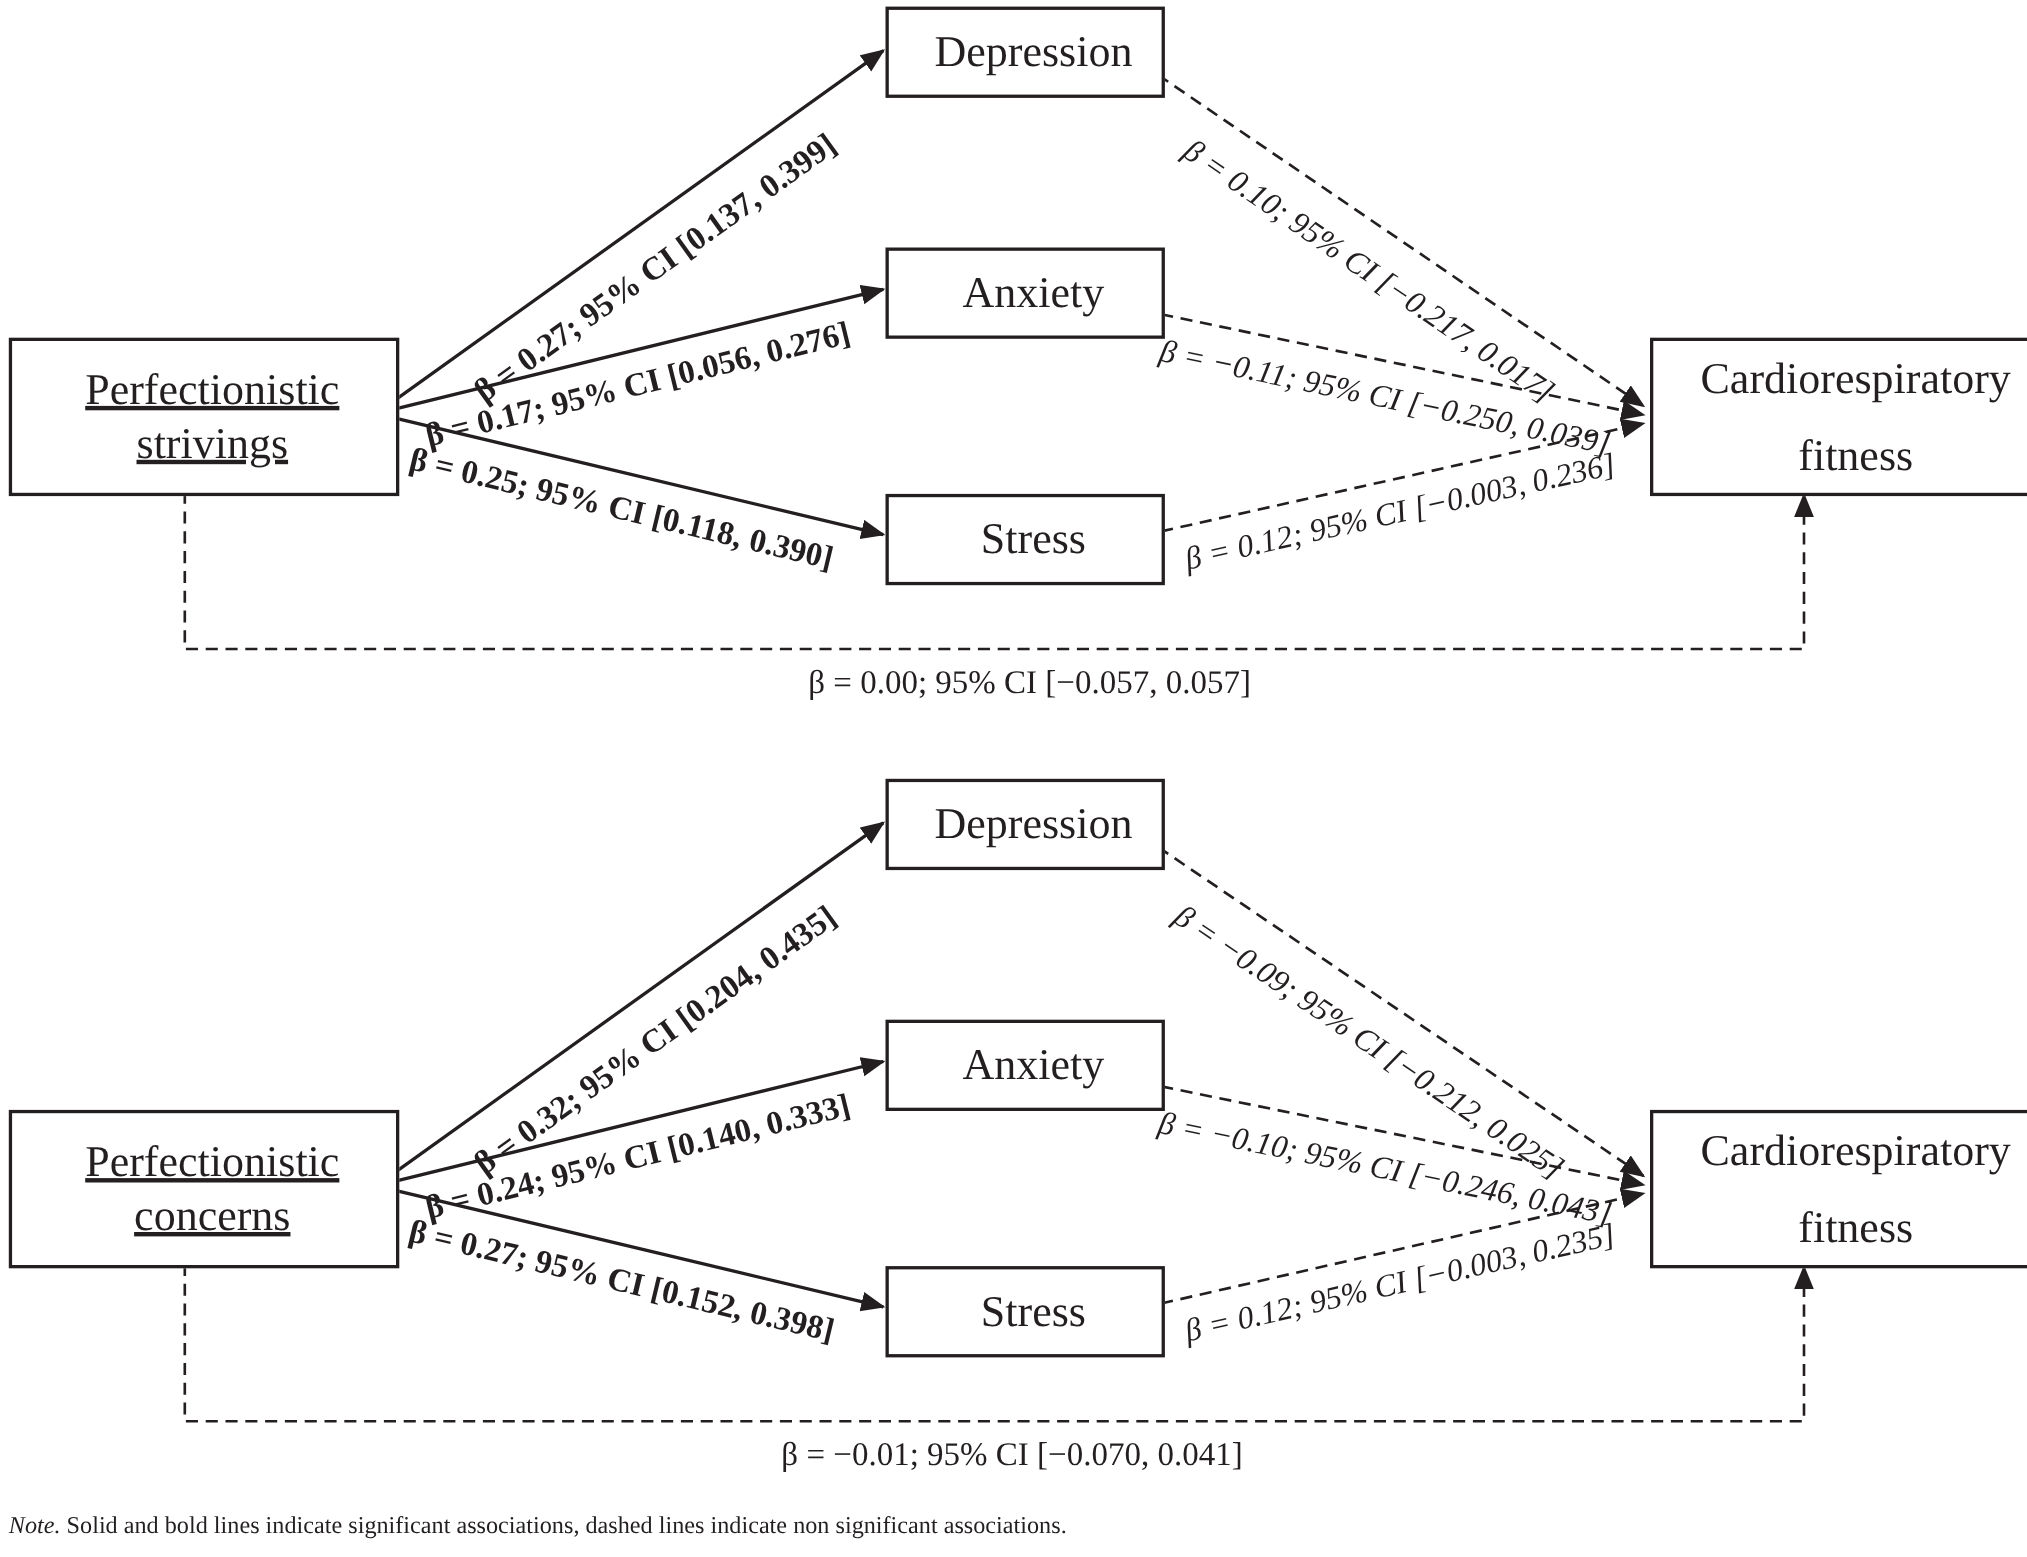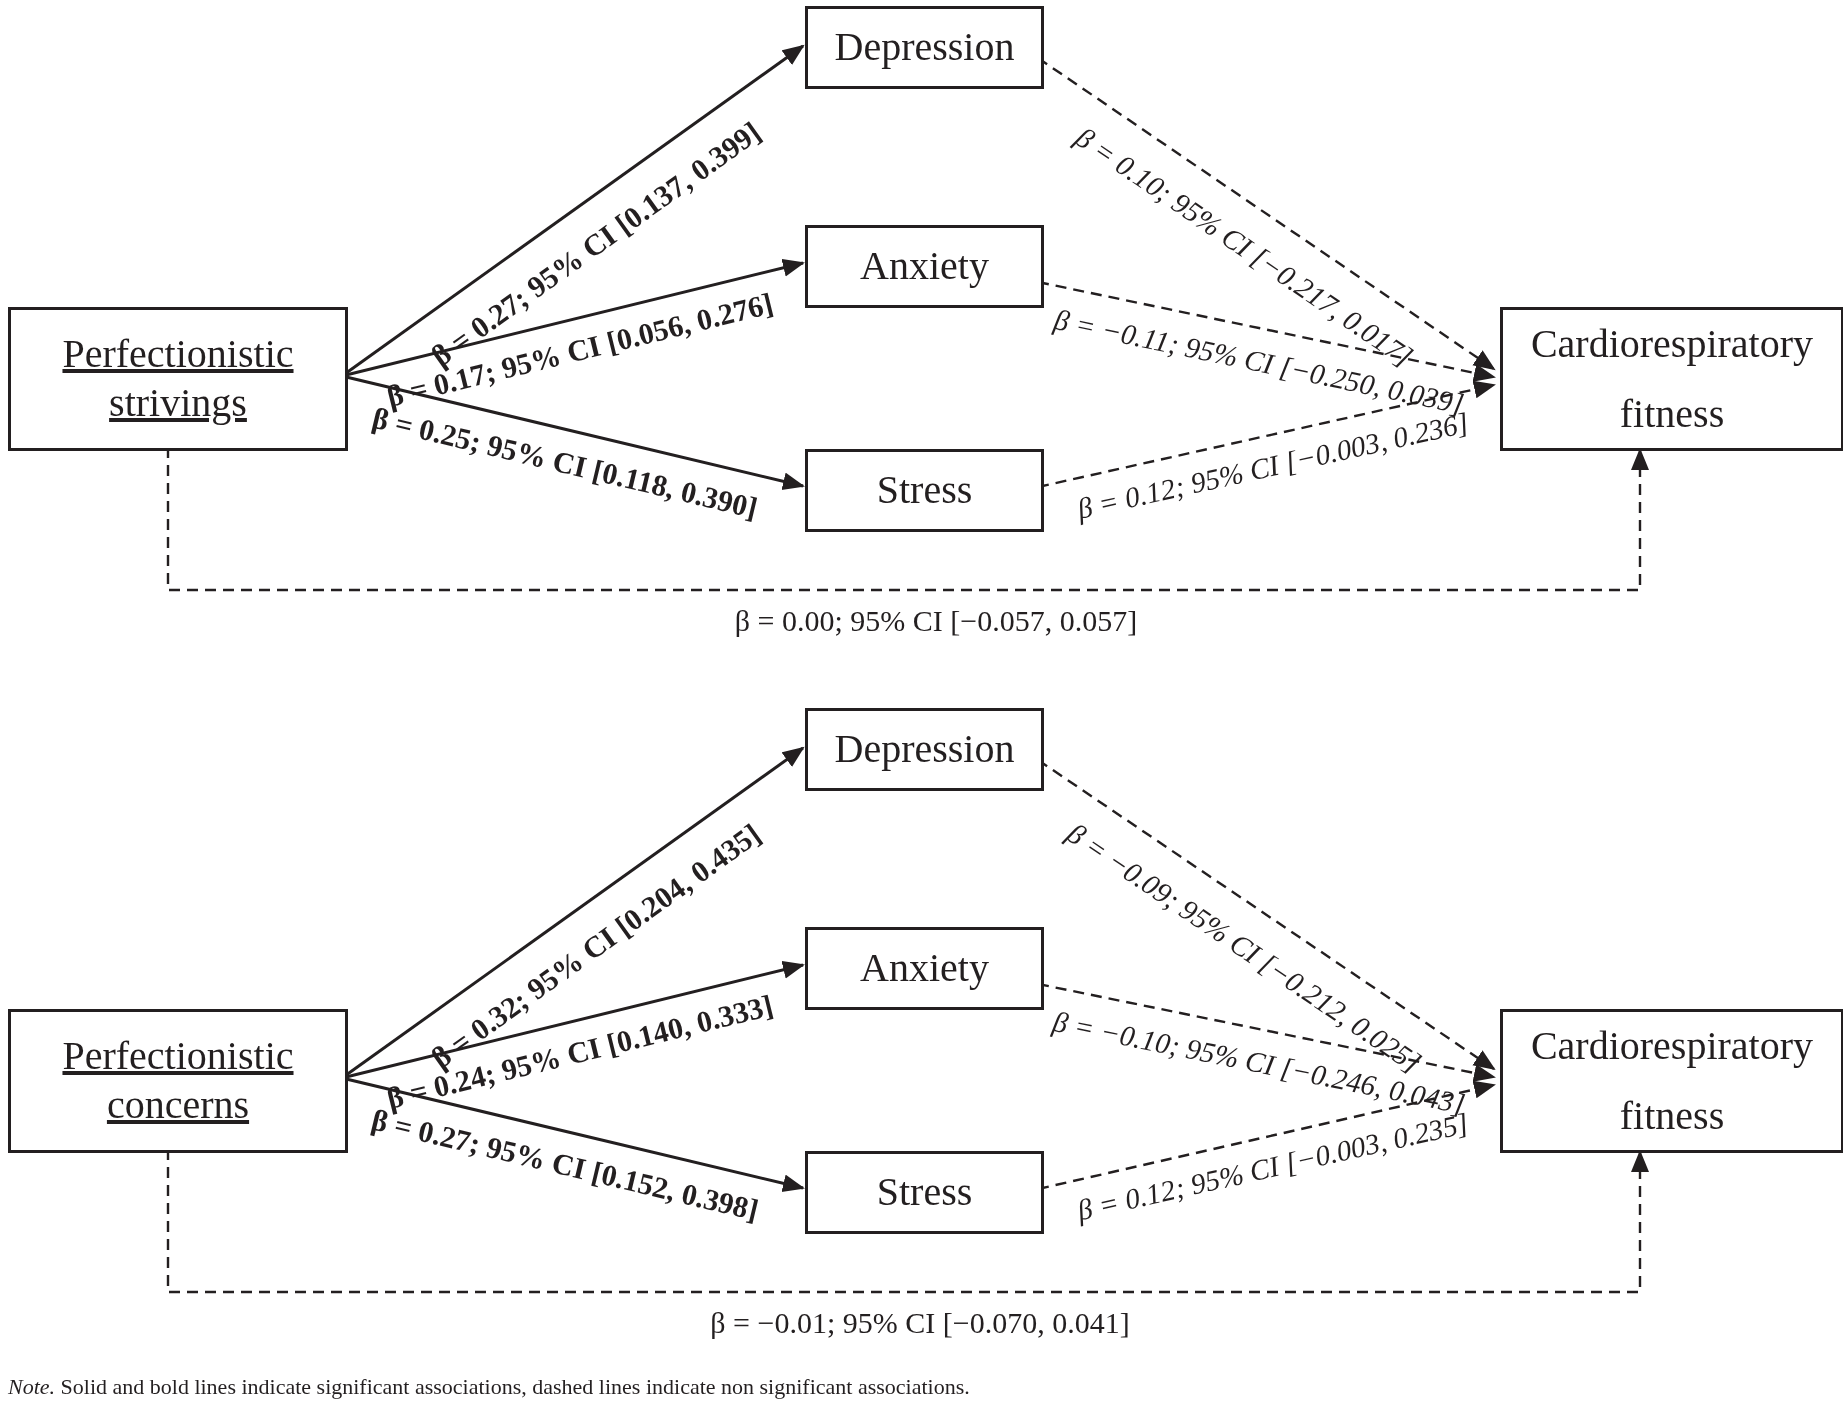--- a/index.html
+++ b/index.html
@@ -4,21 +4,21 @@
 <style>
   html,body{margin:0;padding:0;background:#ffffff;}
   .figure{position:relative;width:1843px;height:1415px;background:#fff;
           font-family:"Liberation Serif","DejaVu Serif",serif;color:#231f20;overflow:hidden;}
   svg.lines{position:absolute;left:0;top:0;width:1843px;height:1415px;}
   svg.lines line, svg.lines polyline{stroke:#231f20;fill:none;}
   .solid{stroke-width:3;}
   .dashed{stroke-width:2.4;stroke-dasharray:11 7;}
   .box{position:absolute;background:#fff;border:3px solid #231f20;
        display:flex;flex-direction:column;align-items:center;justify-content:center;
-       font-size:40px;line-height:1.22;text-align:center;}
+       font-size:40px;line-height:1.22;text-align:center;padding-left:15px;}
   .mid{left:805px;width:233px;height:77px;}
   .hub{left:8px;width:334px;height:138px;text-decoration:underline;}
   .out{left:1500px;width:338px;height:138px;gap:21px;}
   .plabel{position:absolute;white-space:nowrap;transform:translate(-50%,-50%) rotate(var(--r,0deg));}
   .sig{font-weight:bold;font-size:30px;}
   .ns{font-style:italic;font-size:29px;}
   .direct{font-size:30px;}
   .note{position:absolute;left:8px;top:1374px;width:1700px;font-size:22px;}
   .note .np{font-style:italic;}
 </style>

